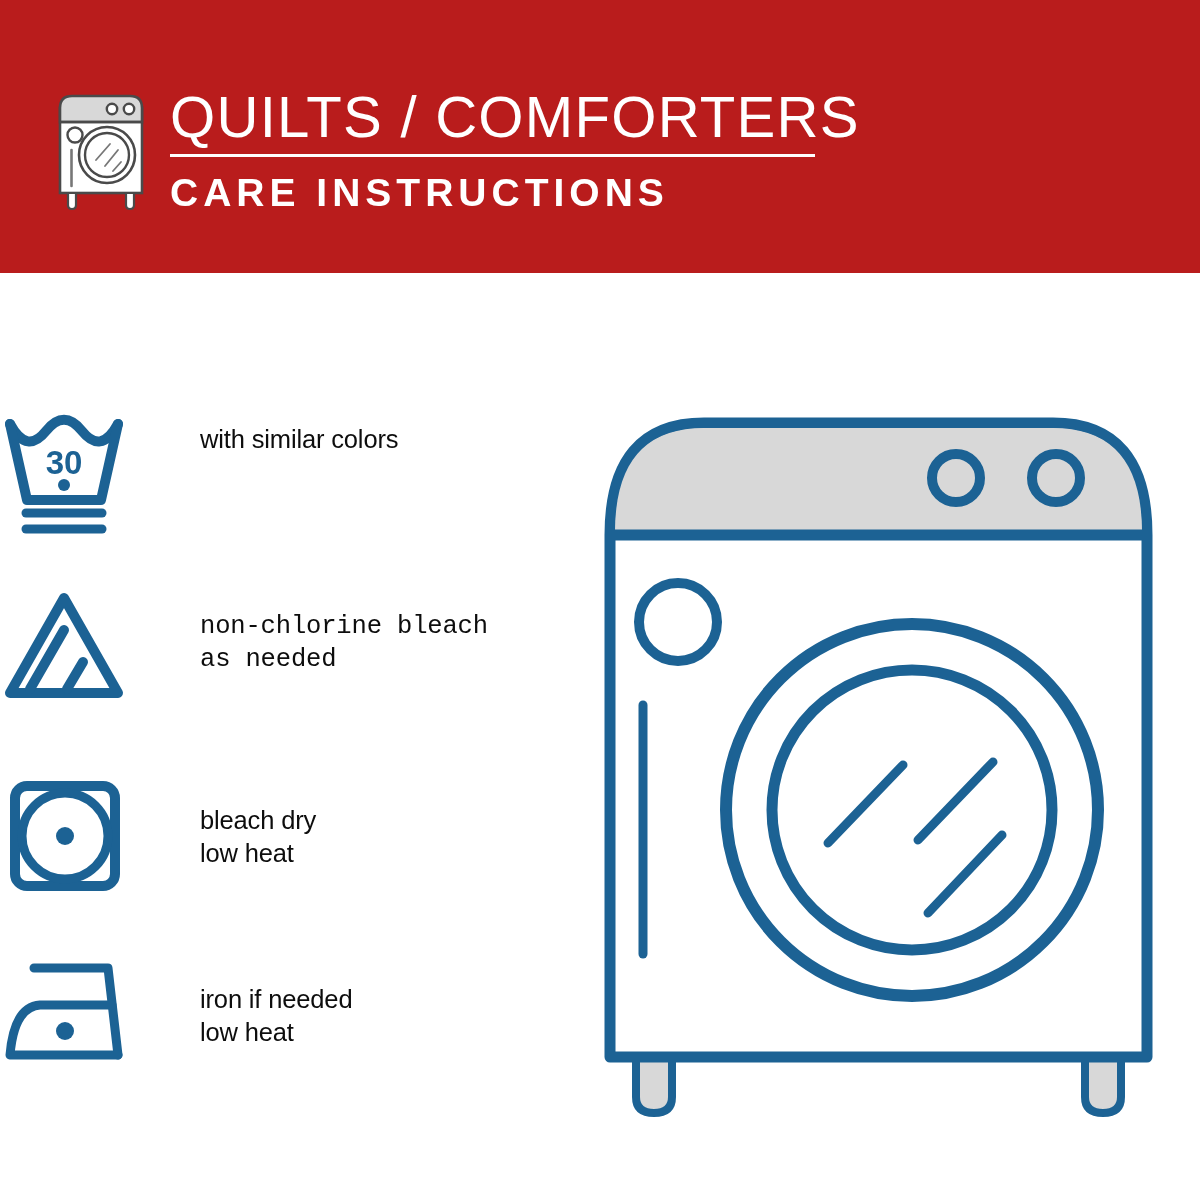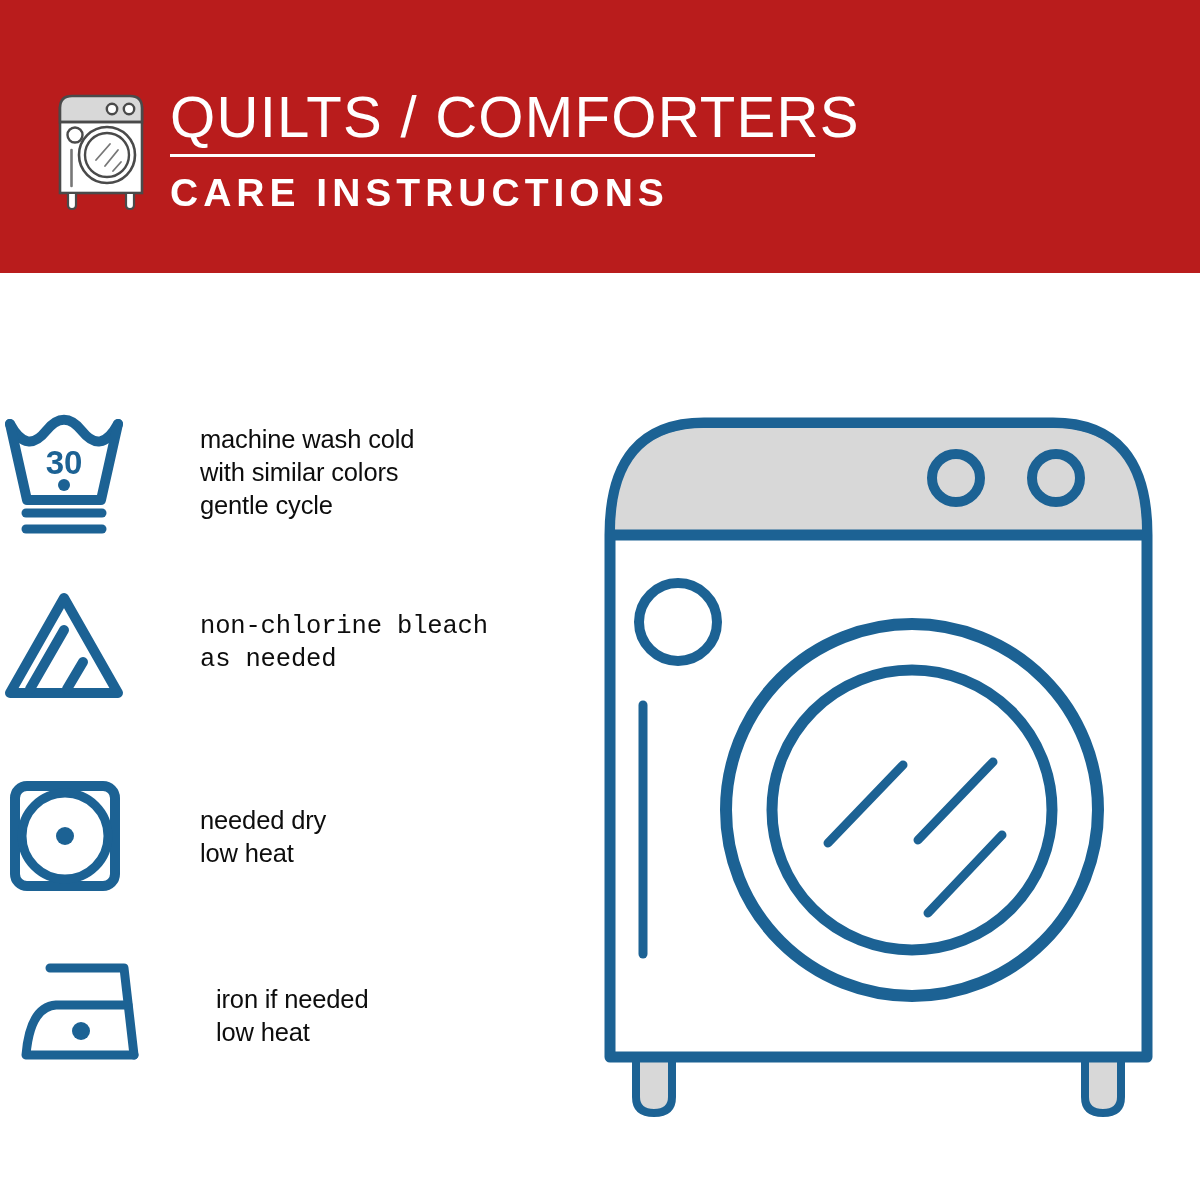--- a/index.html
+++ b/index.html
@@ -90,21 +90,21 @@
     color: #0d0d0d;
     line-height: 33px;
     letter-spacing: -0.15px;
     padding-top: 4px;
   }
   .care-text .tline { display: block; white-space: nowrap; }
 
   #row-wash   { top: 412px; }
   #row-bleach { top: 588px; }
   #row-dry    { top: 778px; }
-  #row-iron   { top: 955px; padding-left: 16px; }
+  #row-iron   { top: 955px; }
 
   #row-wash .care-text   { padding-top: 11px; }
   #row-bleach .care-text { padding-top: 22px; font-family: Liberation Mono, monospace; }
   #row-dry .care-text    { padding-top: 26px; }
   #row-iron .care-text   { padding-top: 28px; }
 
   
   #washer-illustration {
     position: absolute;
     left: 598px;
@@ -166,23 +166,21 @@
 
         <text x="64" y="62" font-family="Liberation Sans, sans-serif" font-size="33" font-weight="700" fill="#1c6294" text-anchor="middle">30</text>
 
         <circle cx="64" cy="73" r="6" fill="#1c6294"></circle>
 
         <line x1="26" y1="101" x2="102" y2="101" stroke="#1c6294" stroke-width="9" stroke-linecap="round"></line>
         <line x1="26" y1="117" x2="102" y2="117" stroke="#1c6294" stroke-width="9" stroke-linecap="round"></line>
       </svg>
     </div>
     <div class="care-text">
-      <span class="tline">machine wash cold</span>
       <span class="tline">with similar colors</span>
-      <span class="tline">gentle cycle</span>
     </div>
   </div>
 
   <div class="care-row" id="row-bleach">
     <div class="care-symbol">
       <svg viewBox="0 0 140 115" width="140" height="115" xmlns="http://www.w3.org/2000/svg">
         <path d="M 64 10 L 118 105 L 10 105 Z" fill="none" stroke="#1c6294" stroke-width="10" stroke-linejoin="round" stroke-linecap="round"></path>
         <line x1="64" y1="42" x2="30" y2="101" stroke="#1c6294" stroke-width="10" stroke-linecap="round"></line>
         <line x1="83" y1="74" x2="67" y2="101" stroke="#1c6294" stroke-width="10" stroke-linecap="round"></line>
       </svg>
@@ -195,21 +193,21 @@
 
   <div class="care-row" id="row-dry">
     <div class="care-symbol">
       <svg viewBox="0 0 140 115" width="140" height="115" xmlns="http://www.w3.org/2000/svg">
         <rect x="15" y="8" width="100" height="100" rx="12" ry="12" fill="none" stroke="#1c6294" stroke-width="10"></rect>
         <circle cx="65" cy="58" r="43" fill="none" stroke="#1c6294" stroke-width="9"></circle>
         <circle cx="65" cy="58" r="9" fill="#1c6294"></circle>
       </svg>
     </div>
     <div class="care-text">
-      <span class="tline">needed dry</span>
+      <span class="tline">bleach dry</span>
       <span class="tline">low heat</span>
     </div>
   </div>
 
   <div class="care-row" id="row-iron">
     <div class="care-symbol">
       <svg viewBox="0 0 140 110" width="140" height="110" xmlns="http://www.w3.org/2000/svg">
 
         <path d="M 34 13 L 108 13 L 118 100" fill="none" stroke="#1c6294" stroke-width="9" stroke-linecap="round" stroke-linejoin="round"></path>
 

